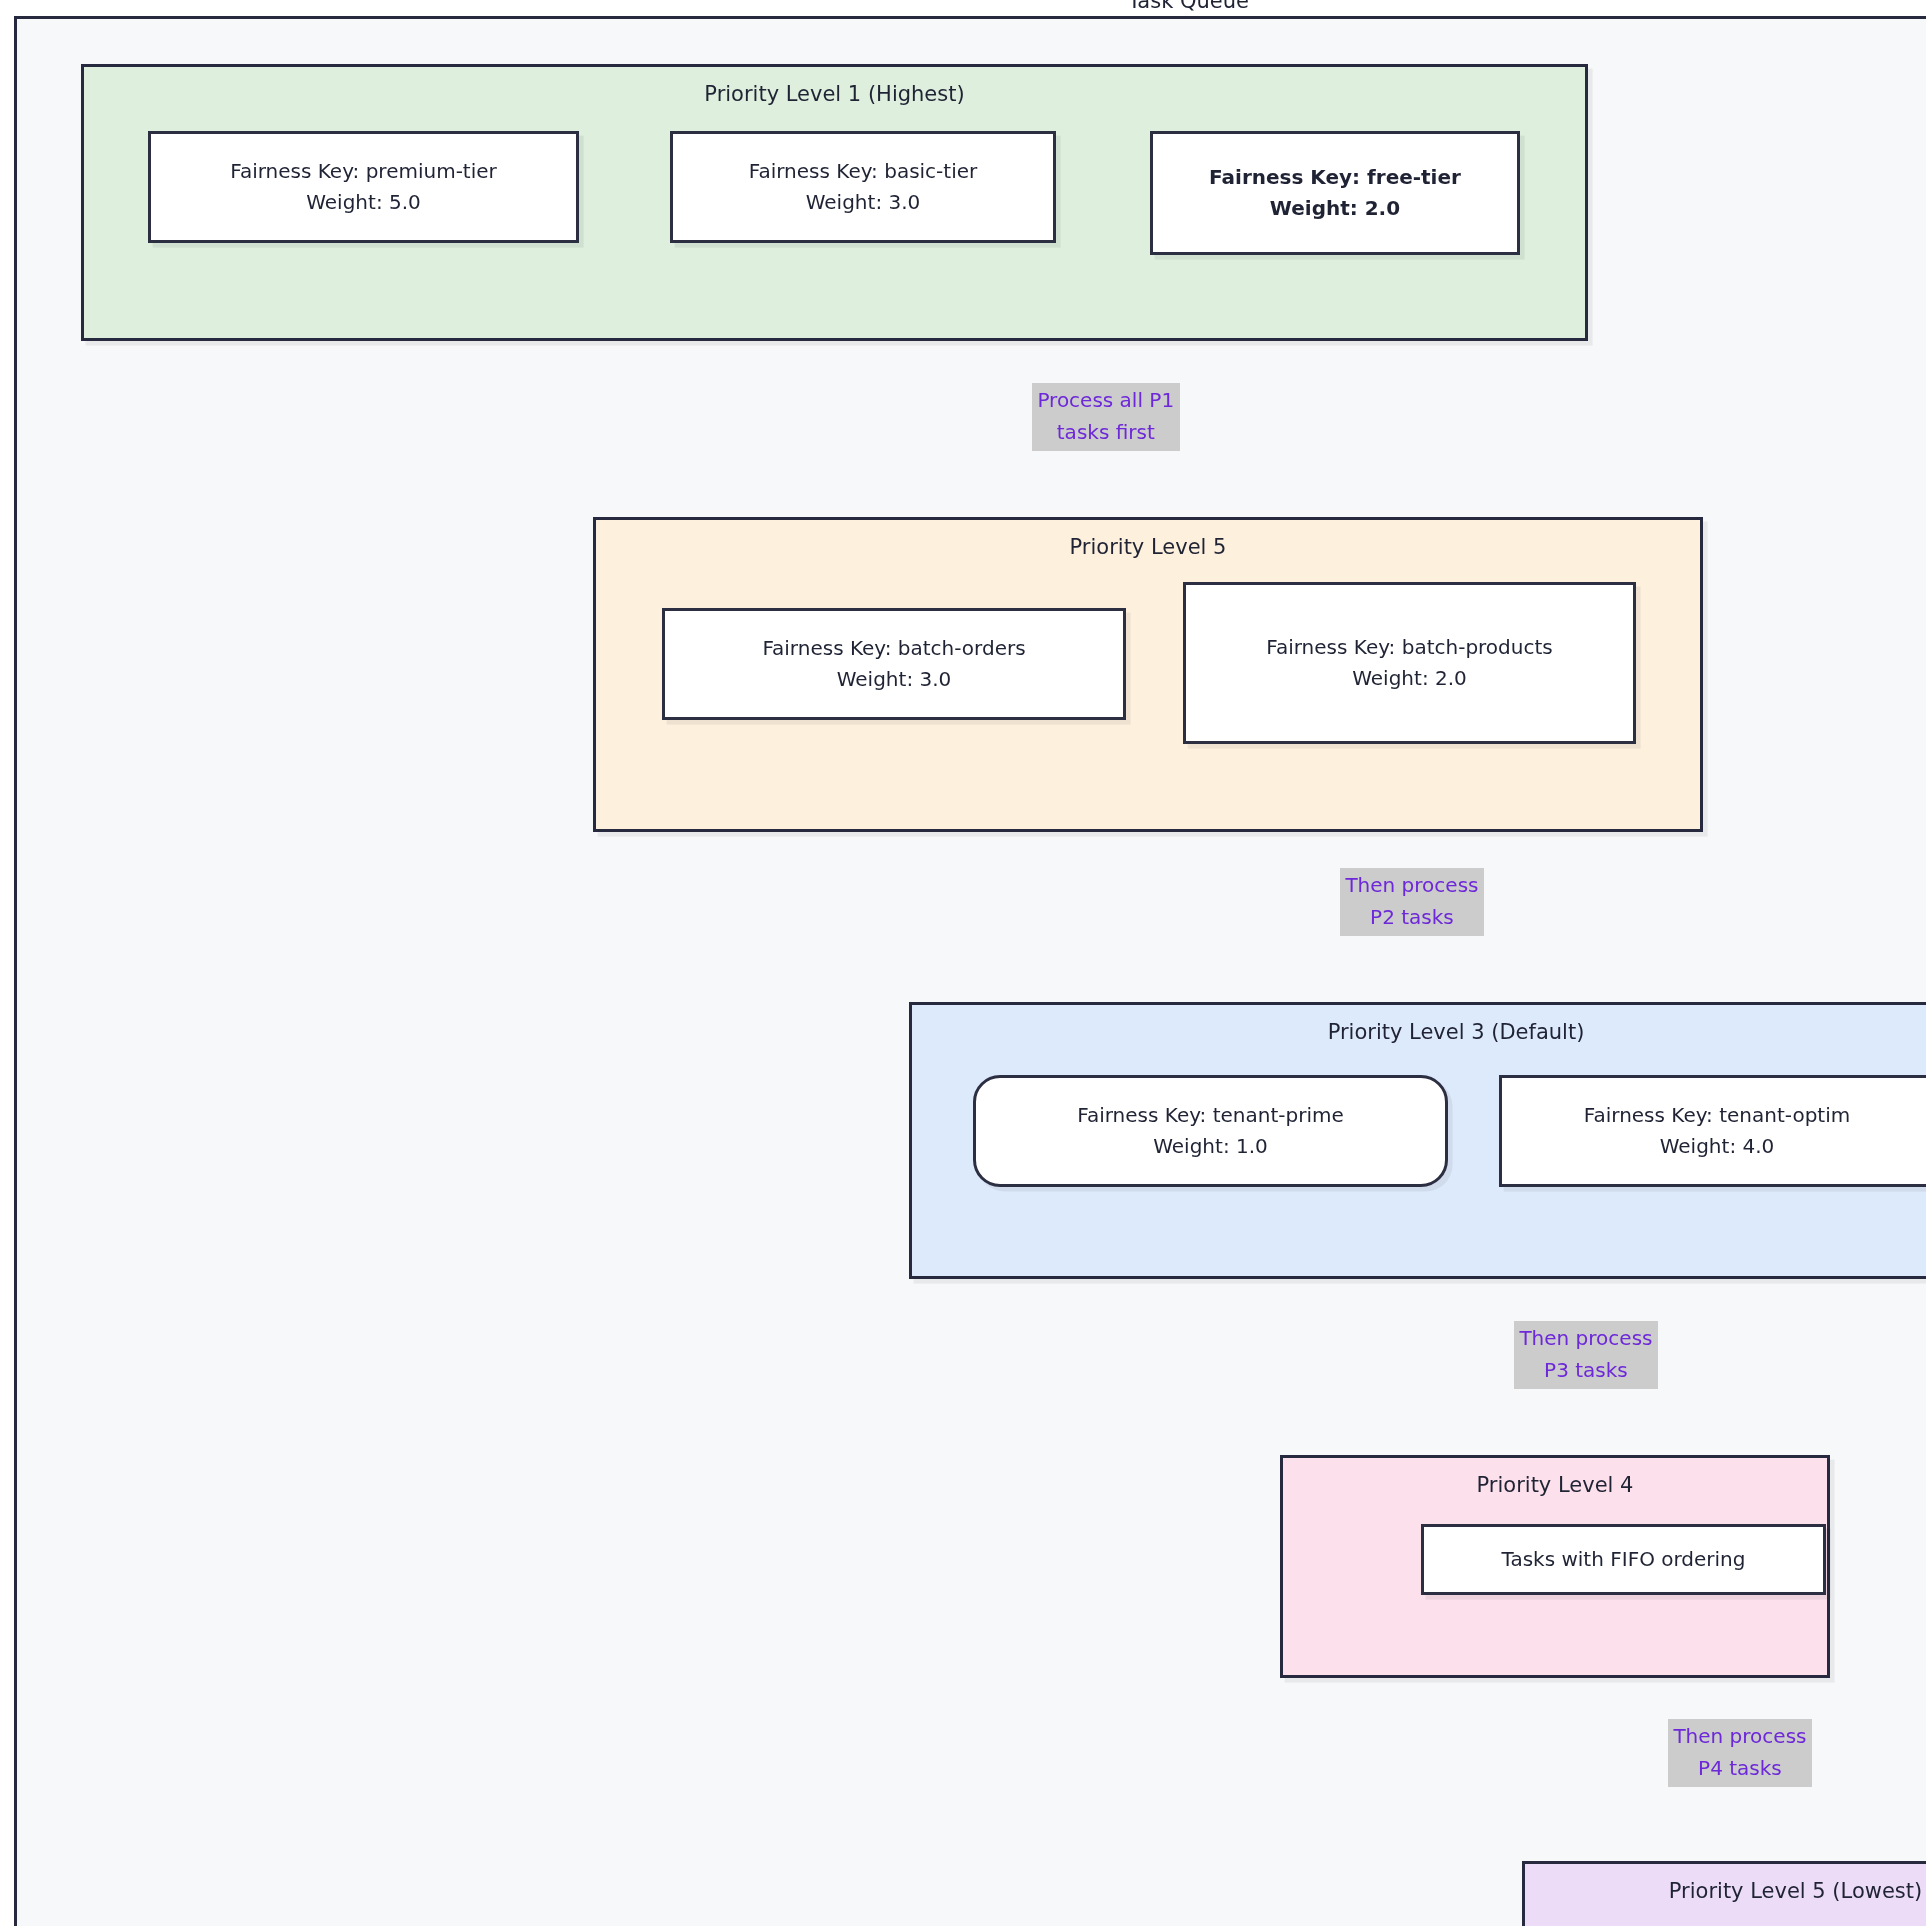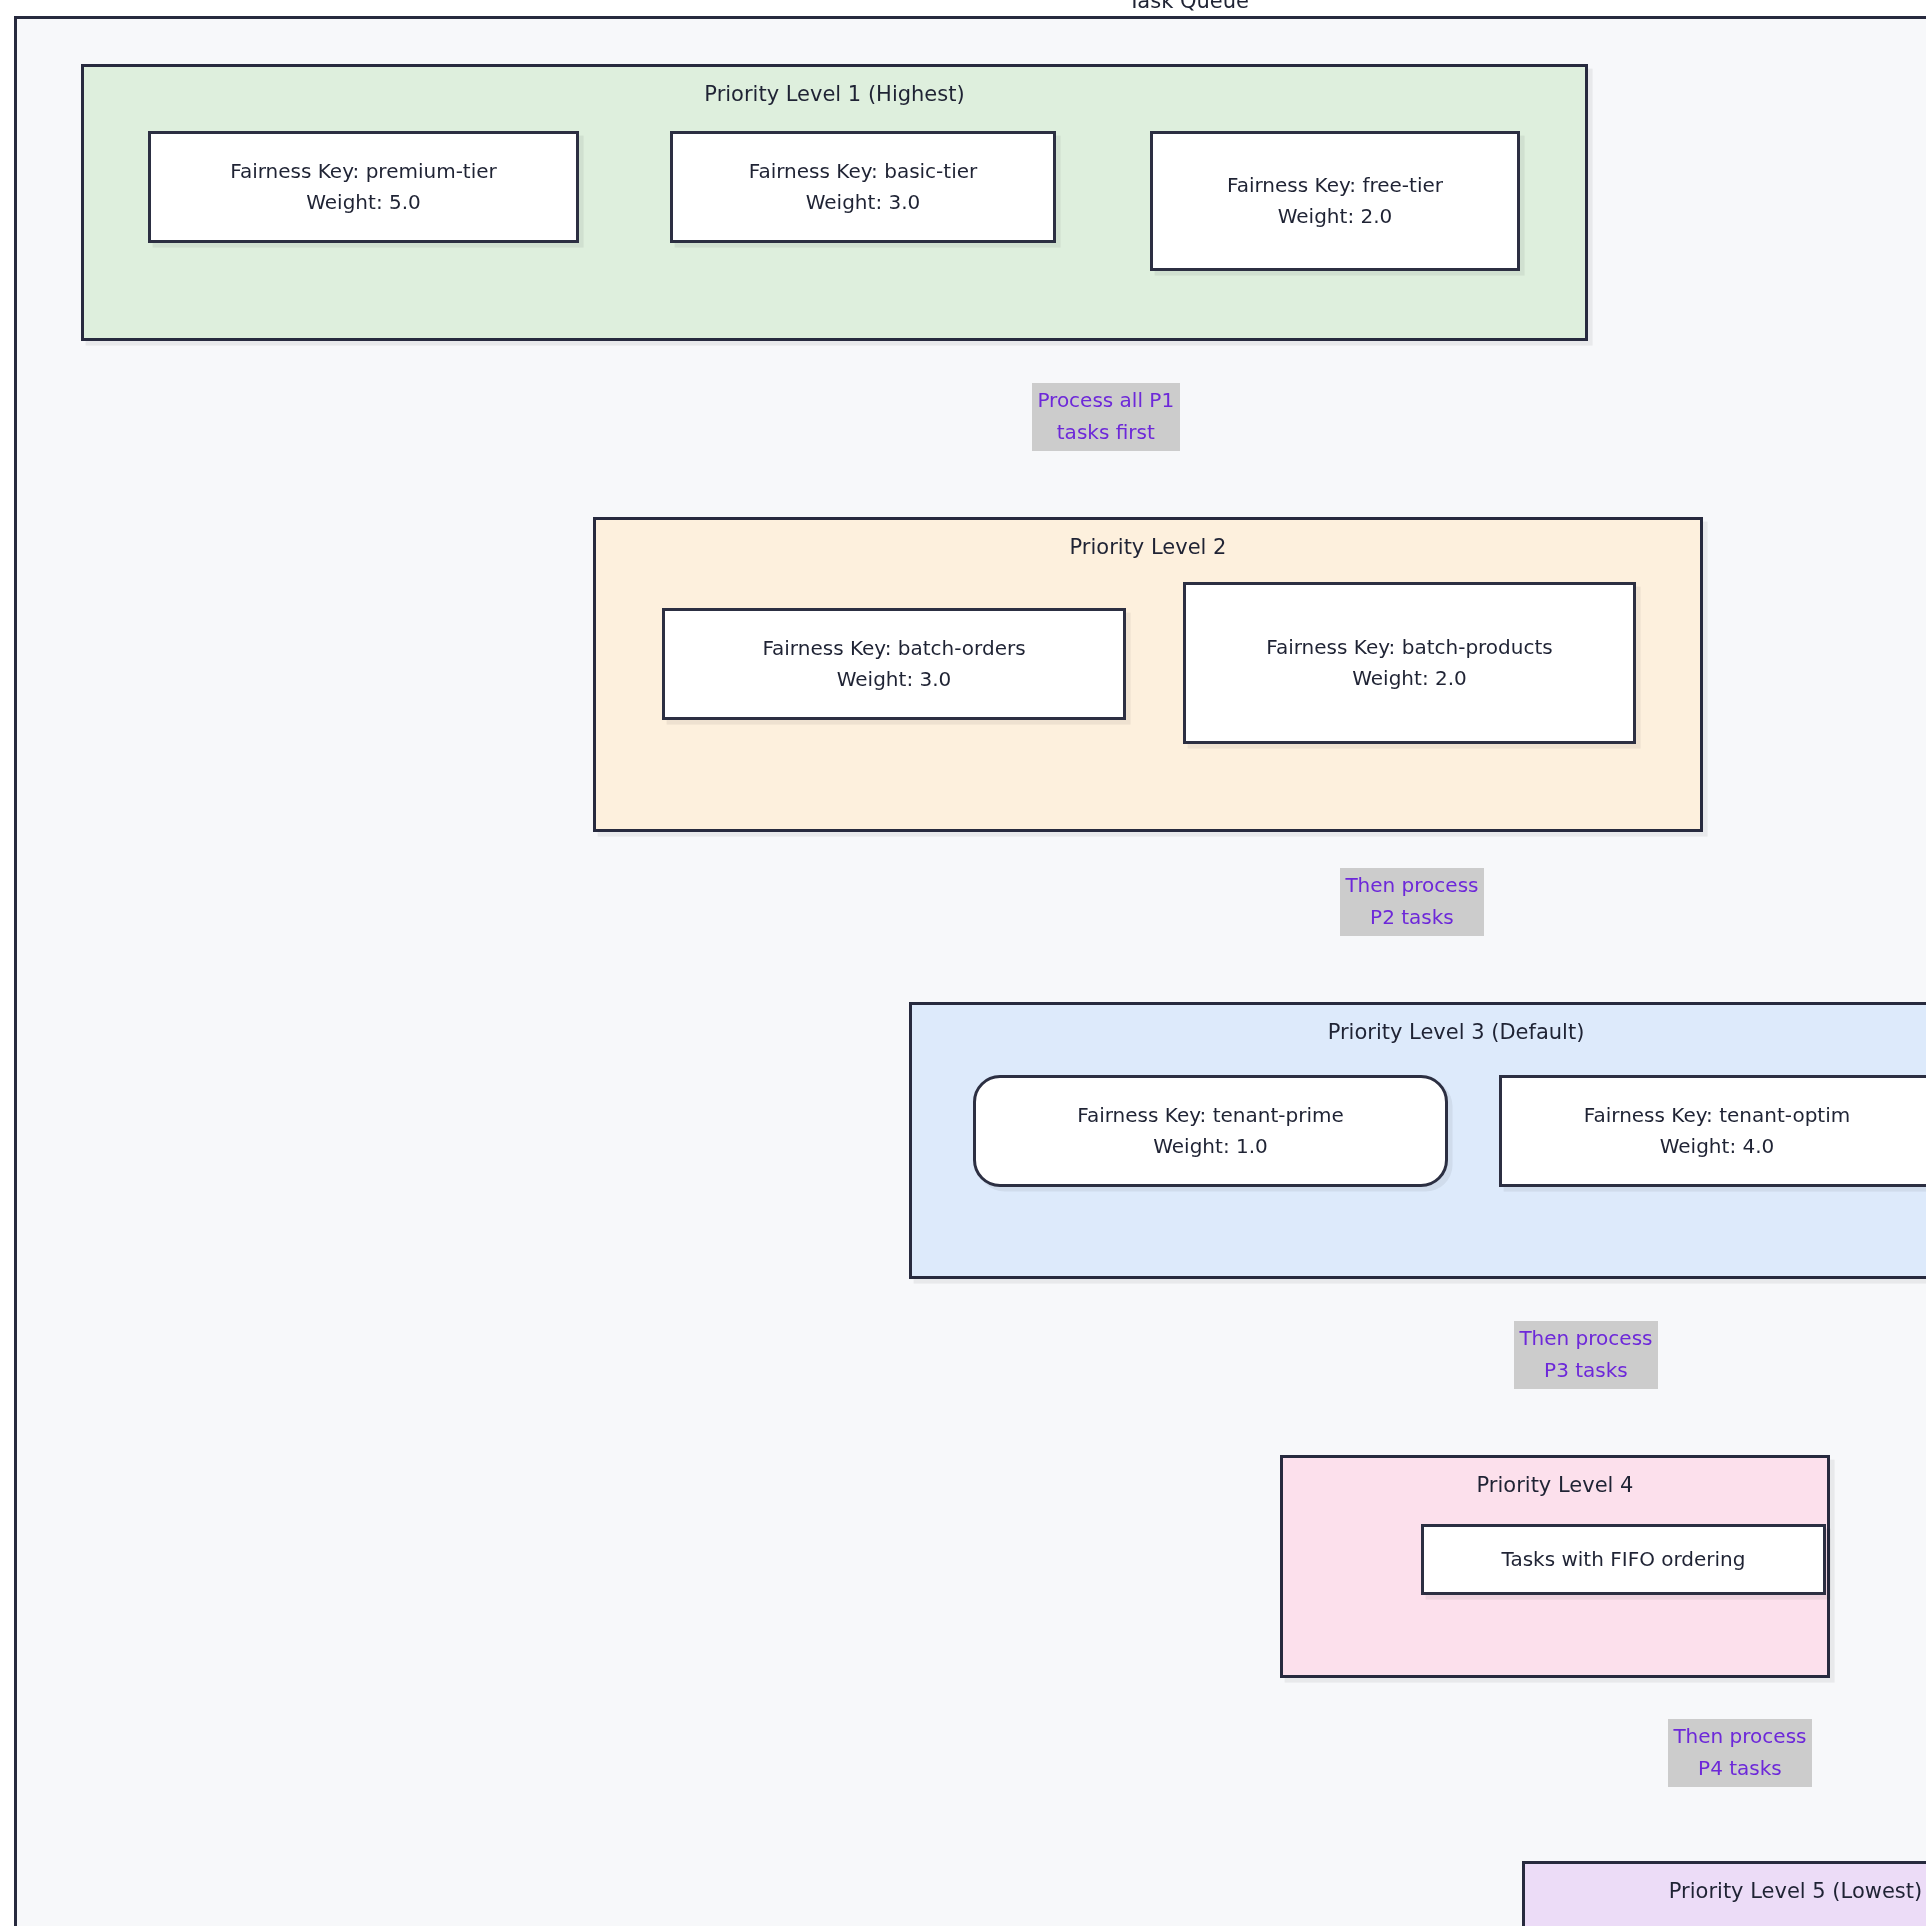--- a/index.html
+++ b/index.html
@@ -99,21 +99,21 @@
     line-height: 1.55;
     color: #1f2334;
     padding: 18px 7px;
   }
   .node .line { display: block; white-space: nowrap; }
   .node.wrap .line { white-space: normal; }
 
   
   #n-p1-a { left: 148px;  top: 131px; width: 431px; height: 112px; }
   #n-p1-b { left: 670px; top: 131px; width: 386px; height: 112px; }
-  #n-p1-c { left: 1150px; top: 131px; width: 370px;  height: 140px; }
+  #n-p1-c { left: 1150px; top: 131px; width: 370px;  height: 124px; font-weight: bold; }
   
   #n-p2-a { left: 662px; top: 608px; width: 464px; height: 112px; }
   #n-p2-b { left: 1183px; top: 582px; width: 453px; height: 162px; }
   
   #n-p3-a { left: 973px; top: 1075px; width: 475px; height: 112px; border-radius: 27px; }
   #n-p3-b { left: 1499px; top: 1075px; width: 436px; height: 112px; }
   
   #n-p4-a { left: 1421px; top: 1524px; width: 405px; height: 71px; }
 
   
@@ -196,21 +196,21 @@
   <div class="node" id="n-p1-b">
     <span class="line">Fairness Key: basic-tier</span>
     <span class="line">Weight: 3.0</span>
   </div>
   <div class="node" id="n-p1-c">
     <span class="line">Fairness Key: free-tier</span>
     <span class="line">Weight: 2.0</span>
   </div>
 
   <div class="cluster" id="p2">
-    <div class="cluster-title">Priority Level 2</div>
+    <div class="cluster-title">Priority Level 5</div>
   </div>
   <div class="node" id="n-p2-a">
     <span class="line">Fairness Key: batch-orders</span>
     <span class="line">Weight: 3.0</span>
   </div>
   <div class="node wrap" id="n-p2-b">
     <span class="line">Fairness Key: batch-products</span>
     <span class="line">Weight: 2.0</span>
   </div>
 

